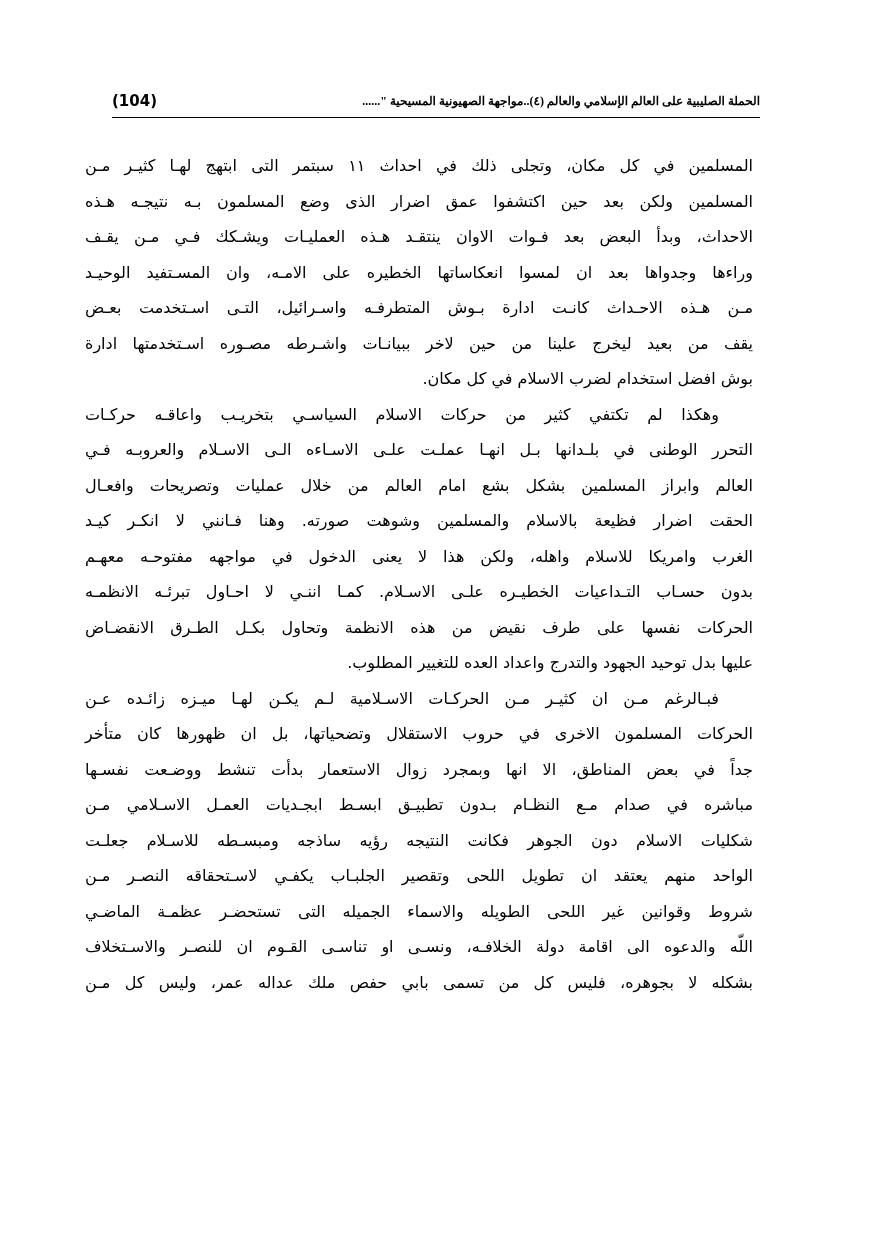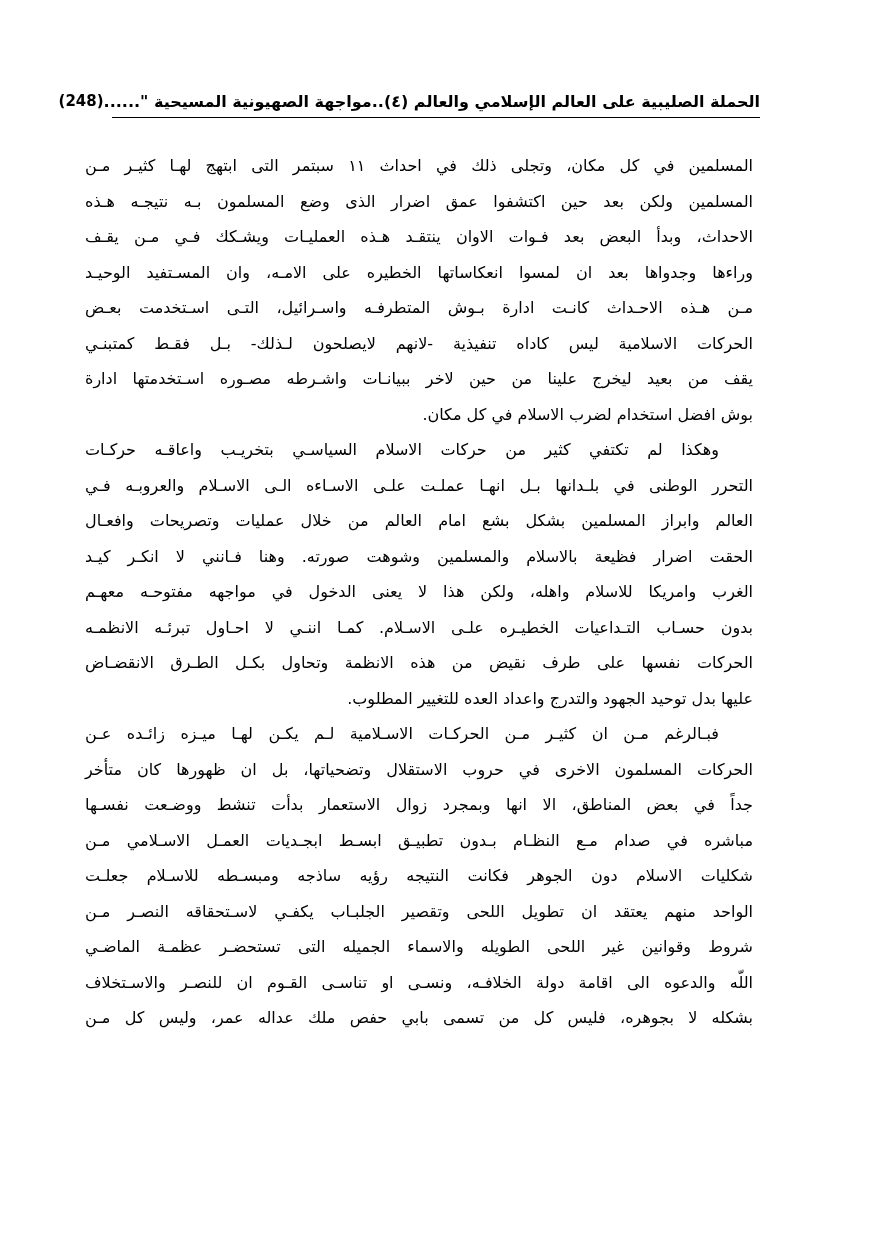--- a/index.html
+++ b/index.html
@@ -28,23 +28,24 @@
       top: 86px;
       height: 30px;
       display: flex;
       flex-direction: row;
       align-items: center;
       justify-content: space-between;
       direction: rtl;
     }
     .header-title {
       font-weight: bold;
-      font-size: 16px;
+      font-size: 12px;
       white-space: nowrap;
       letter-spacing: -0.2px;
+      font-family: Liberation Serif, serif;
     }
     .header-page {
       font-weight: bold;
       font-size: 15px;
       white-space: nowrap;
       direction: rtl;
     }
     .header-rule {
       position: absolute;
       left: 112px;
@@ -77,33 +78,32 @@
       padding-right: 34px;
     }
   </style>
 </head>
 <body>
 
 <div class="page">
 
   <div class="running-header">
     <span class="header-title">الحملة الصليبية على العالم الإسلامي والعالم (٤)..مواجهة الصهيونية المسيحية "......</span>
-    <span class="header-page">(248)</span>
+    <span class="header-page">(104)</span>
   </div>
   <div class="header-rule"></div>
 
   <div class="body-text">
 
     <div>
       <span class="line">المسلمين في كل مكان، وتجلى ذلك في احداث ١١ سبتمر التى ابتهج لهـا كثيـر مـن</span>
       <span class="line">المسلمين ولكن بعد حين اكتشفوا عمق اضرار الذى وضع المسلمون بـه نتيجـه هـذه</span>
       <span class="line">الاحداث، وبدأ البعض بعد فـوات الاوان ينتقـد هـذه العمليـات ويشـكك فـي مـن يقـف</span>
       <span class="line">وراءها وجدواها بعد ان لمسوا انعكاساتها الخطيره على الامـه، وان المسـتفيد الوحيـد</span>
       <span class="line">مـن هـذه الاحـداث كانـت ادارة بـوش المتطرفـه واسـرائيل، التـى اسـتخدمت بعـض</span>
-      <span class="line">الحركات الاسلامية ليس كاداه تنفيذية -لانهم لايصلحون لـذلك- بـل فقـط كمتبنـي</span>
       <span class="line">يقف من بعيد ليخرج علينا من حين لاخر ببيانـات واشـرطه مصـوره اسـتخدمتها ادارة</span>
       <span class="line last">بوش افضل استخدام لضرب الاسلام في كل مكان.</span>
     </div>
 
     <div>
       <span class="line indent">وهكذا لم تكتفي كثير من حركات الاسلام السياسـي بتخريـب واعاقـه حركـات</span>
       <span class="line">التحرر الوطنى في بلـدانها بـل انهـا عملـت علـى الاسـاءه الـى الاسـلام والعروبـه فـي</span>
       <span class="line">العالم وابراز المسلمين بشكل بشع امام العالم من خلال عمليات وتصريحات وافعـال</span>
       <span class="line">الحقت اضرار فظيعة بالاسلام والمسلمين وشوهت صورته. وهنا فـانني لا انكـر كيـد</span>
       <span class="line">الغرب وامريكا للاسلام واهله، ولكن هذا لا يعنى الدخول في مواجهه مفتوحـه معهـم</span>

